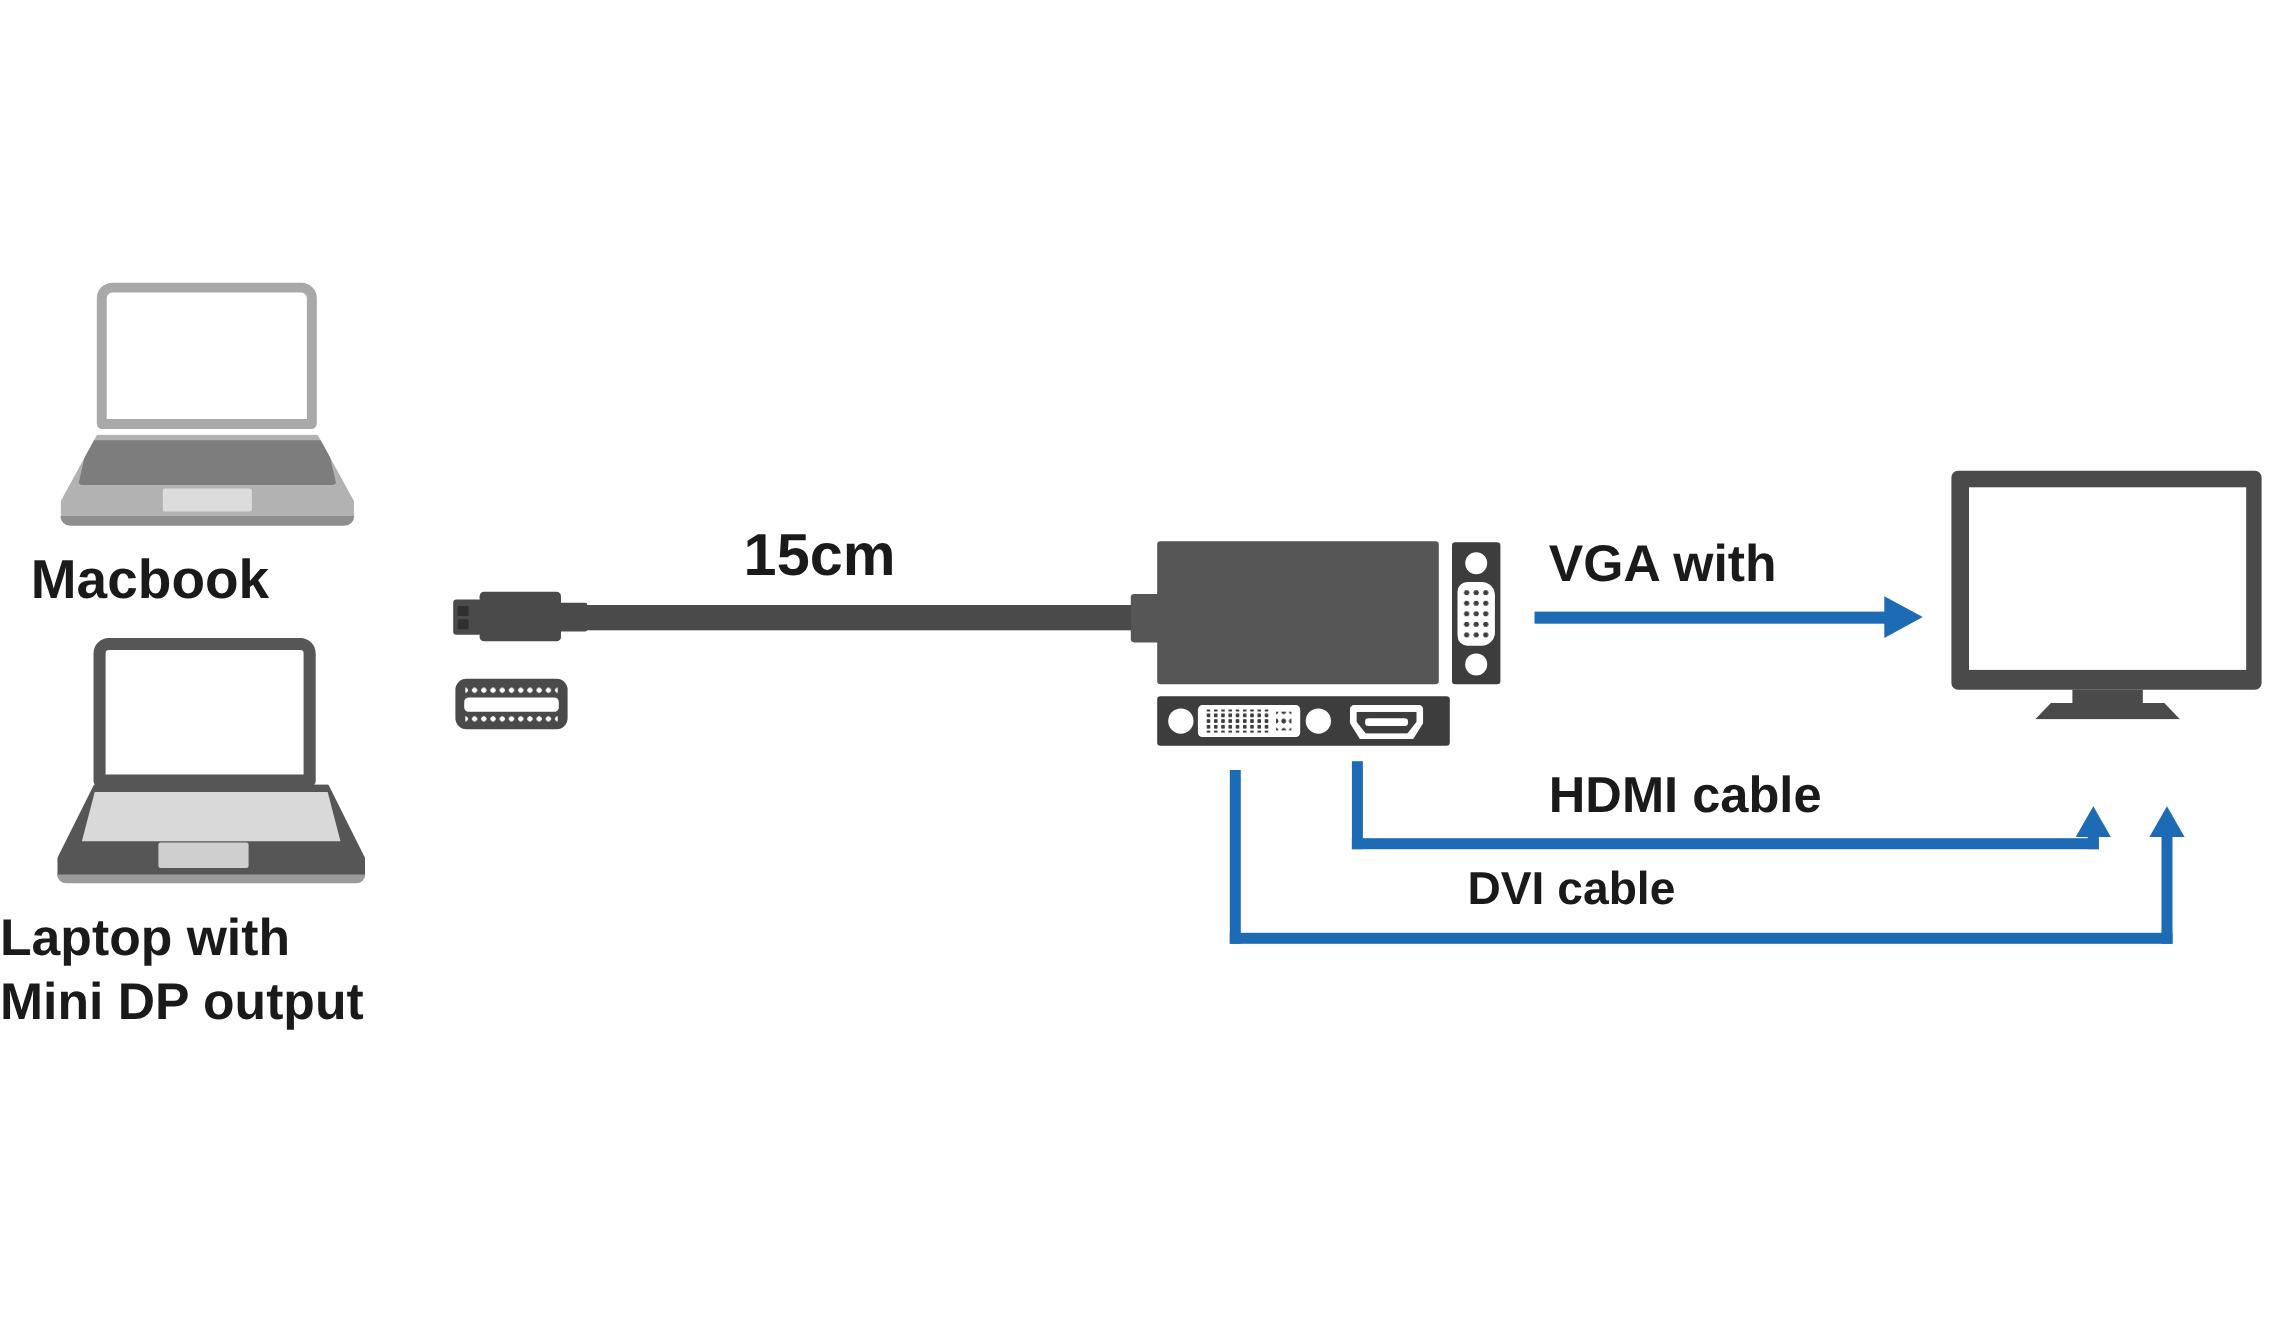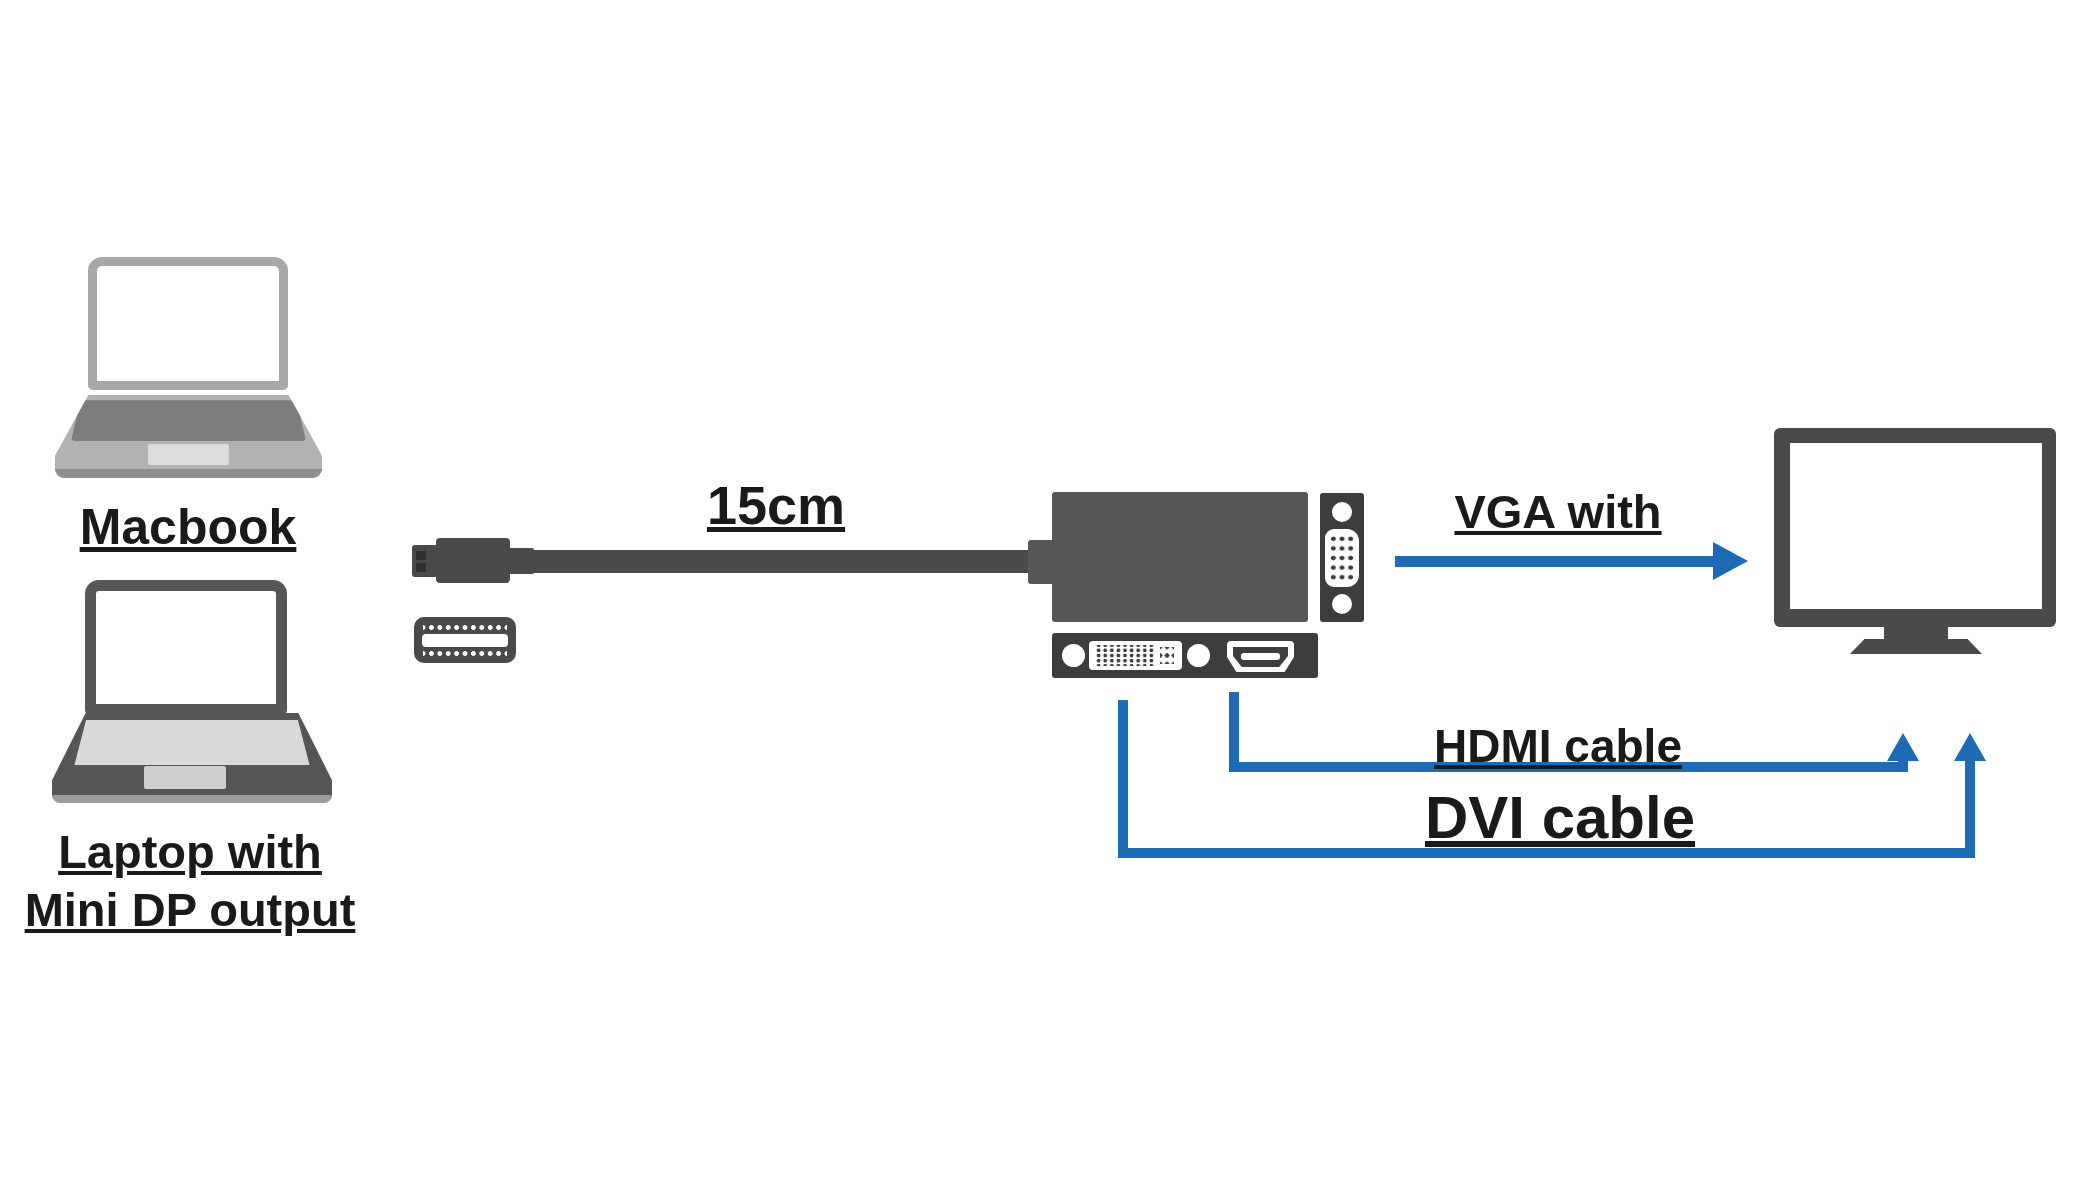--- a/index.html
+++ b/index.html
@@ -1,21 +1,21 @@
 <!DOCTYPE html>
 <html style="--background: #ffffff; --arrow-blue: #1d6bb5; --device-dark: #4a4a4a; --panel-dark: #3d3d3d; --macbook-gray: #a8a8a8; --keyboard-gray: #7d7d7d; --deck-gray: #b2b2b2; --laptop-dark: #565656; --laptop-keys: #d9d9d9; --text: #1a1a1a;"><head>
 <meta charset="utf-8">
 <style>
   html,body{margin:0;padding:0;background:#fff;}
   .canvas{position:relative;width:2080px;height:1200px;overflow:hidden;
           background:var(--background,#fff);
           font-family:"Liberation Sans",sans-serif;}
   .abs{position:absolute;}
   .lbl{position:absolute;font-weight:bold;color:var(--text,#1a1a1a);
-       text-align:center;white-space:nowrap;line-height:1.1;text-decoration:underline;}
+       white-space:nowrap;line-height:1.1;}
 
   
   .mb-screen{left:88px;top:257px;width:200px;height:133px;box-sizing:border-box;
              border:9px solid var(--macbook-gray,#a8a8a8);border-radius:14px 14px 5px 5px;background:#fff;}
   .mb-deck{left:55px;top:395px;width:267px;height:76px;background:var(--deck-gray,#b2b2b2);
            clip-path:polygon(12.5% 0,87.5% 0,100% 80%,100% 100%,0 100%,0 80%);}
   .mb-keys{left:6%;top:7%;width:88%;height:54%;background:var(--keyboard-gray,#7d7d7d);
            clip-path:polygon(4% 0,96% 0,100% 100%,0 100%);border-radius:4px;}
   .mb-pad{left:35%;top:64%;width:30%;height:28%;background:#dcdcdc;border-radius:2px;}
   .mb-shadow{left:55px;top:469px;width:267px;height:9px;background:#8e8e8e;border-radius:0 0 9px 9px;}
@@ -96,22 +96,22 @@
   .tv-neck{left:1884px;top:627px;width:64px;height:13px;background:var(--device-dark,#4a4a4a);}
   .tv-base{left:1850px;top:639px;width:132px;height:15px;background:var(--device-dark,#4a4a4a);
            clip-path:polygon(11% 0,89% 0,100% 100%,0 100%);}
 
   
   .macbook-lbl{left:28px;top:500px;width:320px;font-size:50px;}
   .laptop-lbl1{left:0px;top:826px;width:380px;font-size:47px;}
   .laptop-lbl2{left:0px;top:884px;width:380px;font-size:47px;}
   .len-lbl{left:676px;top:476px;width:200px;font-size:54px;}
   .vga-lbl{left:1408px;top:486px;width:300px;font-size:47px;}
-  .hdmi-lbl{left:1408px;top:697px;width:300px;font-size:46px;margin-top:24px;}
-  .dvi-lbl{left:1410px;top:785px;width:300px;font-size:60px;}
+  .hdmi-lbl{left:1408px;top:697px;width:300px;font-size:46px;}
+  .dvi-lbl{left:1334px;top:785px;width:300px;font-size:42px;}
   .hdtv-lbl{left:1768px;top:660px;width:300px;font-size:58px;}
 </style>
 </head>
 <body>
 
 <div class="canvas">
 
   <div>
     <div class="abs mb-screen"></div>
     <div class="abs mb-deck">

